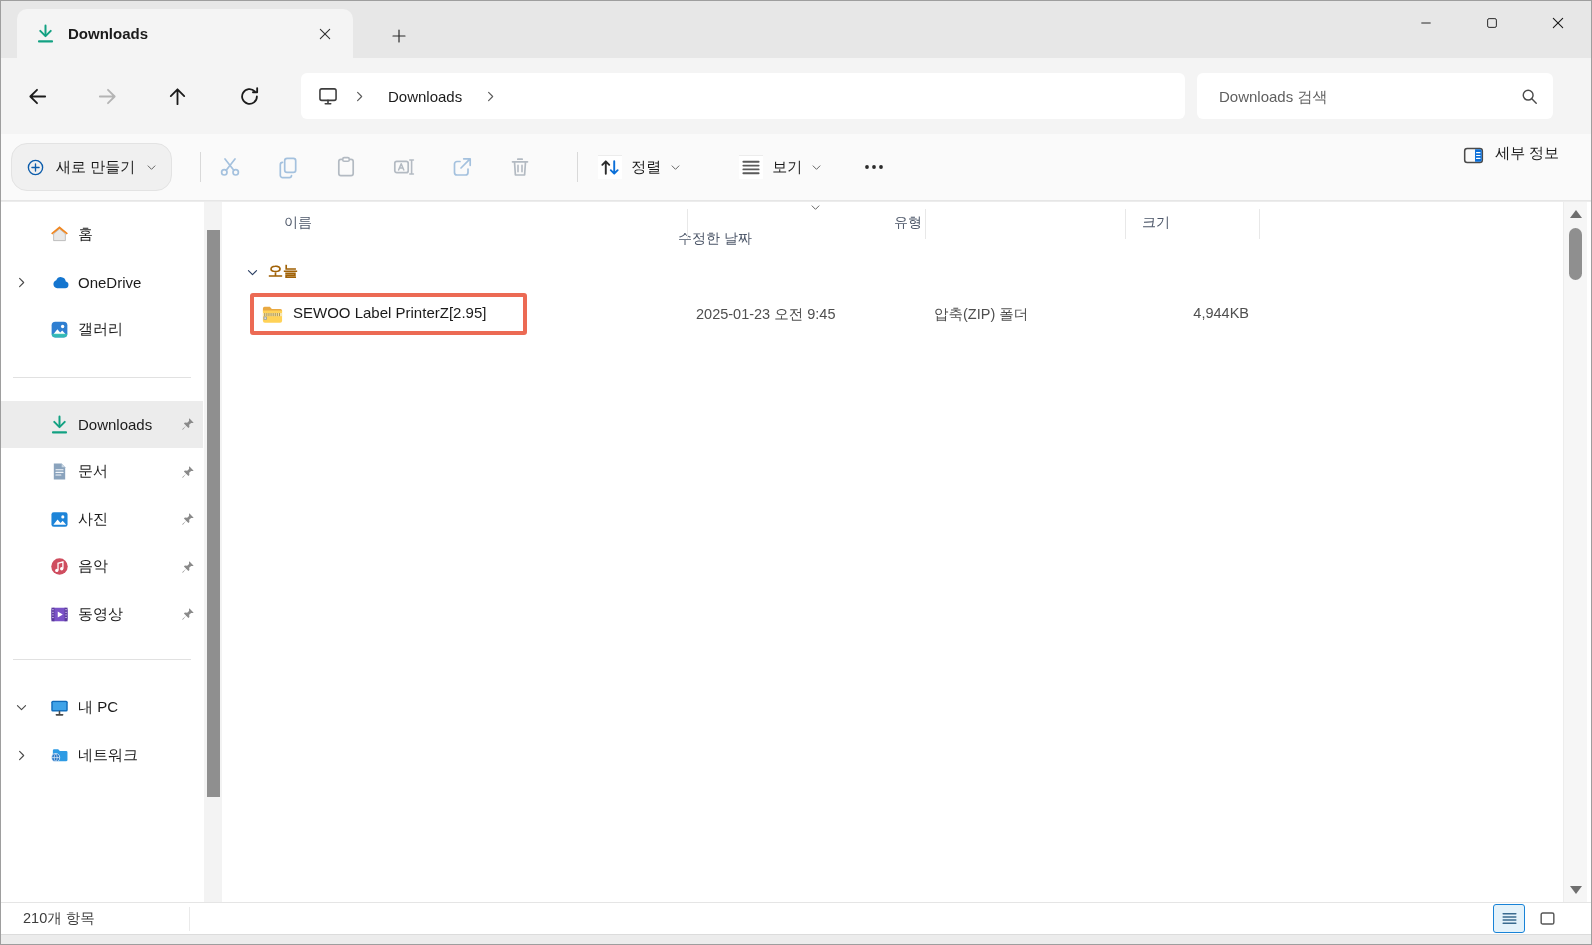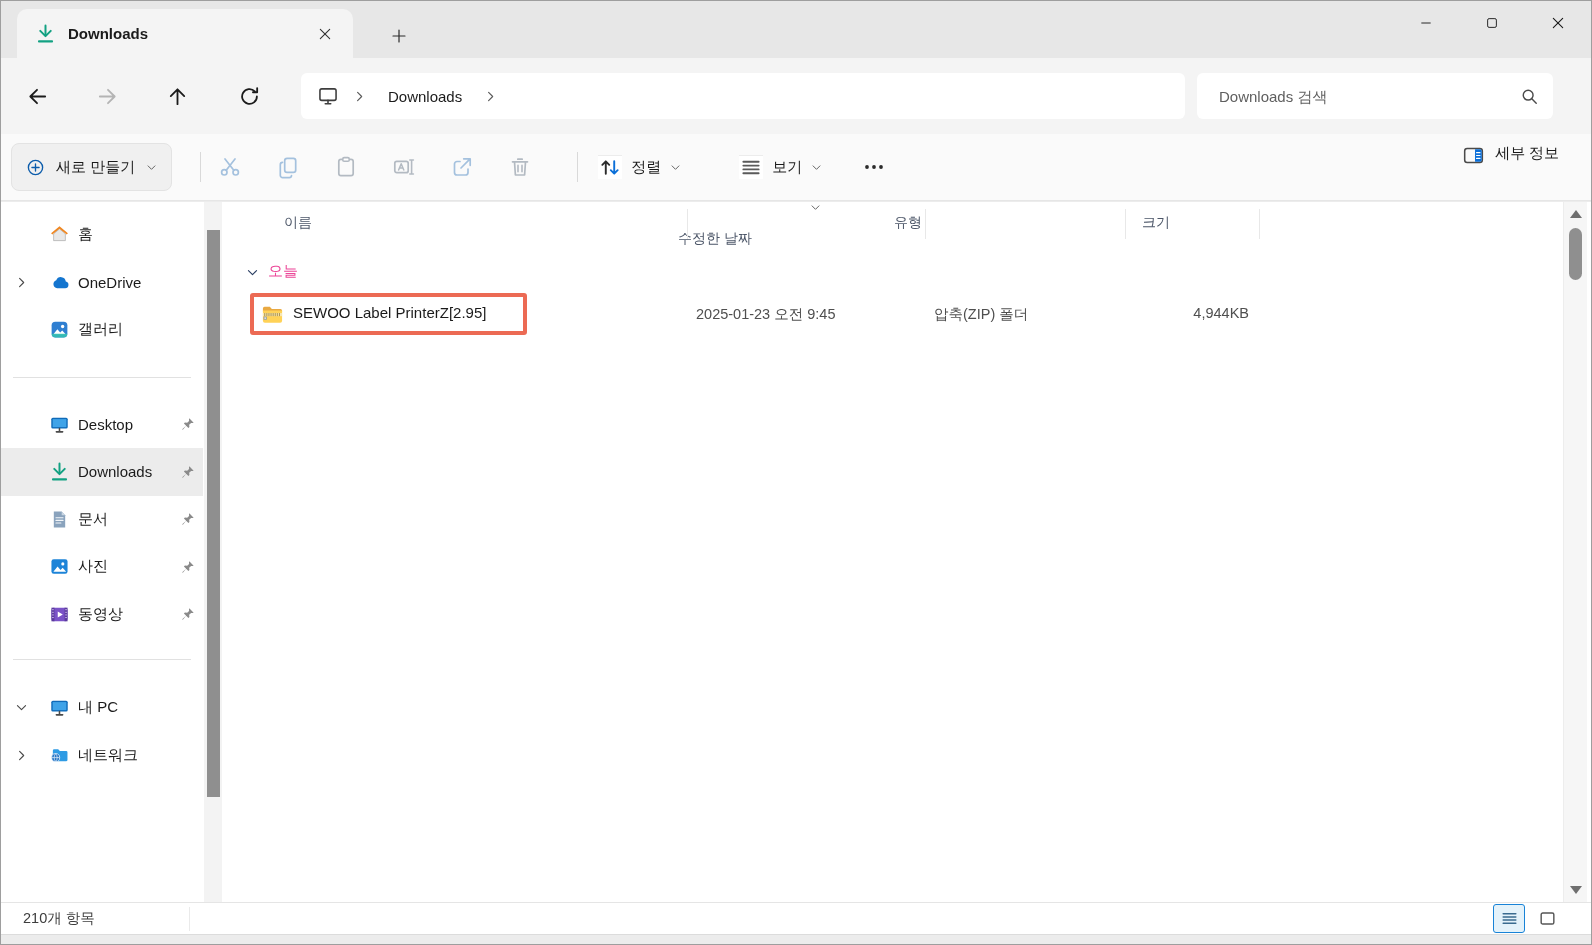--- a/index.html
+++ b/index.html
@@ -30,21 +30,21 @@
   .bc-ico { width:22px; height:22px; color:#3d3d3d; margin-left:4px; }
   .bc-chev { width:13px; height:13px; color:#5a5a5a; margin:0 14px; }
   .bc-item { font-size:15px; color:#1b1b1b; padding:4px 8px; border-radius:4px; }
   .searchbox { position:absolute; left:1196px; top:15px; width:356px; height:46px; background:#fff; border-radius:6px; display:flex; align-items:center; padding:0 14px 0 22px; }
   .searchbox input { flex:1; border:none; outline:none; background:transparent; font-size:15px; color:#3a3a3a; font-family:inherit; }
   .searchbox input::placeholder { color:#5f5f5f; opacity:1; }
   .search-ico { width:19px; height:19px; color:#4a4a4a; flex:0 0 auto; }
 
   
   .toolbar { position:relative; height:67px; background:#fafafa; border-bottom:1px solid #e6e6e6; display:flex; align-items:center; }
-  .newbtn { margin-left:10px; height:48px; padding:0 14px 0 14px; background:#f0f0f0; border:1px solid #e3e3e3; border-radius:8px; display:flex; align-items:center; gap:11px; }
+  .newbtn { margin-left:10px; height:48px; padding:0 14px 0 14px; background:#f0f0f0; border:1px solid #e3e3e3; border-radius:16px; display:flex; align-items:center; gap:11px; }
   .newbtn .plus-ico { width:19px; height:19px; color:#0b5cab; }
   .newbtn .lbl { font-size:15px; color:#1b1b1b; }
   .chev-s { width:11px; height:11px; color:#5f5f5f; }
   .tsep { width:1px; height:30px; background:#d9d9d9; margin:0 0 0 28px; }
   .tico { width:58px; height:46px; display:flex; align-items:center; justify-content:center; }
   .tico svg { width:24px; height:24px; }
   .c-cut,.c-copy,.c-share { color:#a4c1de; }
   .c-paste,.c-rename,.c-trash { color:#b3bac2; }
   .tgroup { display:flex; align-items:center; gap:9px; padding:0 12px; height:46px; border-radius:6px; }
   .tgroup .lbl { font-size:15px; color:#1b1b1b; }
@@ -78,21 +78,21 @@
   
   .content { position:absolute; left:221px; top:0; right:30px; bottom:0; }
   .flhead { position:relative; height:44px; }
   .flhead .h { position:absolute; top:12px; font-size:14px; color:#4c5668; }
   .h-name { left:62px; } .h-date { left:456px;margin-top:16px; } .h-type { left:672px;text-align:right; } .h-size { left:920px; }
   .hsep { position:absolute; top:7px; width:1px; height:30px; background:#e8e8e8; }
   .hs1{left:465px;} .hs2{left:703px;} .hs3{left:903px;} .hs4{left:1037px;}
   .sortcaret { position:absolute; left:588px; top:0px; width:11px; height:11px; color:#5f5f5f; }
   .grouprow { position:relative; height:40px; margin-top:8px; }
   .g-chev { position:absolute; left:24px; top:12px; width:13px; height:13px; color:#2b3f63; }
-  .g-lbl { position:absolute; left:46px; top:8px; font-size:15px; color:#ec4899; }
+  .g-lbl { position:absolute; left:46px; top:8px; font-size:15px; color:#a16207;font-weight:bold; }
   .filerow { position:relative; height:41px; }
   .hl-box { position:absolute; left:28px; top:-1px; width:277px; height:42px; border:4px solid #ec6a54; border-radius:3px; background:rgba(255,255,255,0); }
   .f-ico { position:absolute; left:38px; top:8px; width:25px; height:25px; }
   .f-name { position:absolute; left:71px; top:10px; font-size:15px; color:#1b1b1b; white-space:nowrap; }
   .f-date { position:absolute; left:474px; top:11px; font-size:14.5px; color:#4f4f4f; }
   .f-type { position:absolute; left:712px; top:11px; font-size:14.5px; color:#4f4f4f; }
   .f-size { position:absolute; left:903px; top:11px; width:124px; text-align:right; font-size:14.5px; color:#4f4f4f; }
 
   
   .v-scroll { position:absolute; right:4px; top:0; bottom:0; width:24px; background:#f6f6f6; border-left:1px solid #ededed; }
@@ -452,29 +452,20 @@
           </svg>
         <span class="s-lbl">OneDrive</span>
       </div>
       <div class="srow">
         <svg class="s-ico">
             <use href="#s-gallery"></use>
           </svg>
         <span class="s-lbl">갤러리</span>
       </div>
       <div class="sdiv"></div>
-      <div class="srow">
-        <svg class="s-ico">
-            <use href="#s-desktop"></use>
-          </svg>
-        <span class="s-lbl">Desktop</span>
-        <svg class="s-pin">
-            <use href="#s-pin"></use>
-          </svg>
-      </div>
       <div class="srow selected">
         <svg class="s-ico" style="color:#12a182">
             <use href="#s-download"></use>
           </svg>
         <span class="s-lbl">Downloads</span>
         <svg class="s-pin">
             <use href="#s-pin"></use>
           </svg>
       </div>
       <div class="srow">
@@ -484,20 +475,29 @@
         <span class="s-lbl">문서</span>
         <svg class="s-pin">
             <use href="#s-pin"></use>
           </svg>
       </div>
       <div class="srow">
         <svg class="s-ico">
             <use href="#s-pics"></use>
           </svg>
         <span class="s-lbl">사진</span>
+        <svg class="s-pin">
+            <use href="#s-pin"></use>
+          </svg>
+      </div>
+      <div class="srow">
+        <svg class="s-ico">
+            <use href="#s-music"></use>
+          </svg>
+        <span class="s-lbl">음악</span>
         <svg class="s-pin">
             <use href="#s-pin"></use>
           </svg>
       </div>
       <div class="srow">
         <svg class="s-ico">
             <use href="#s-videos"></use>
           </svg>
         <span class="s-lbl">동영상</span>
         <svg class="s-pin">

